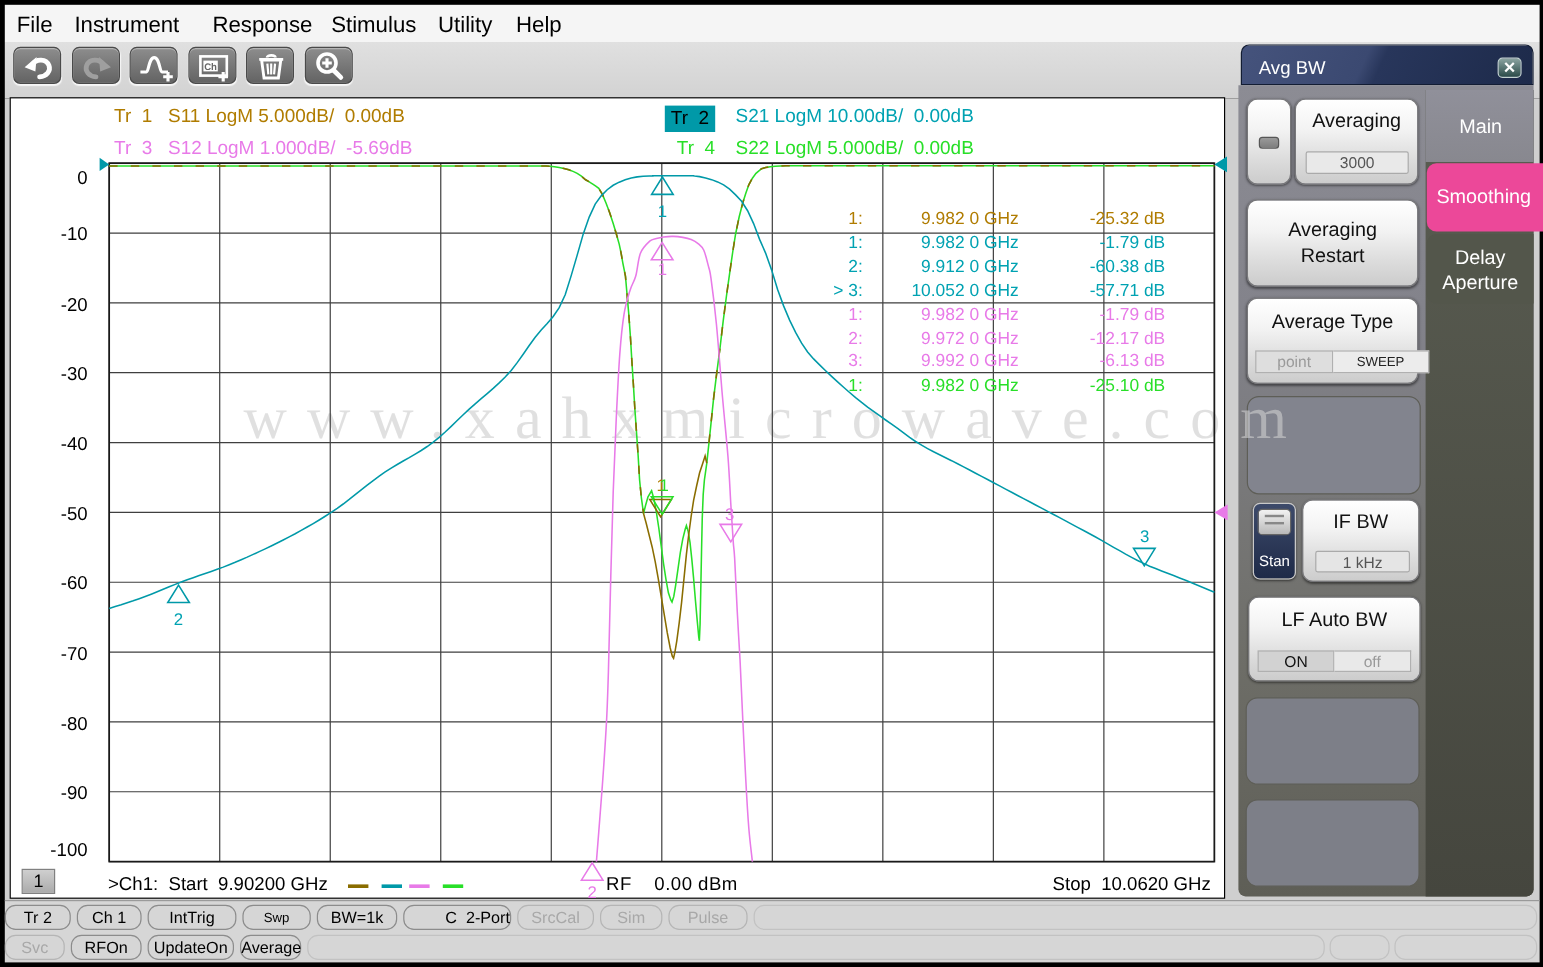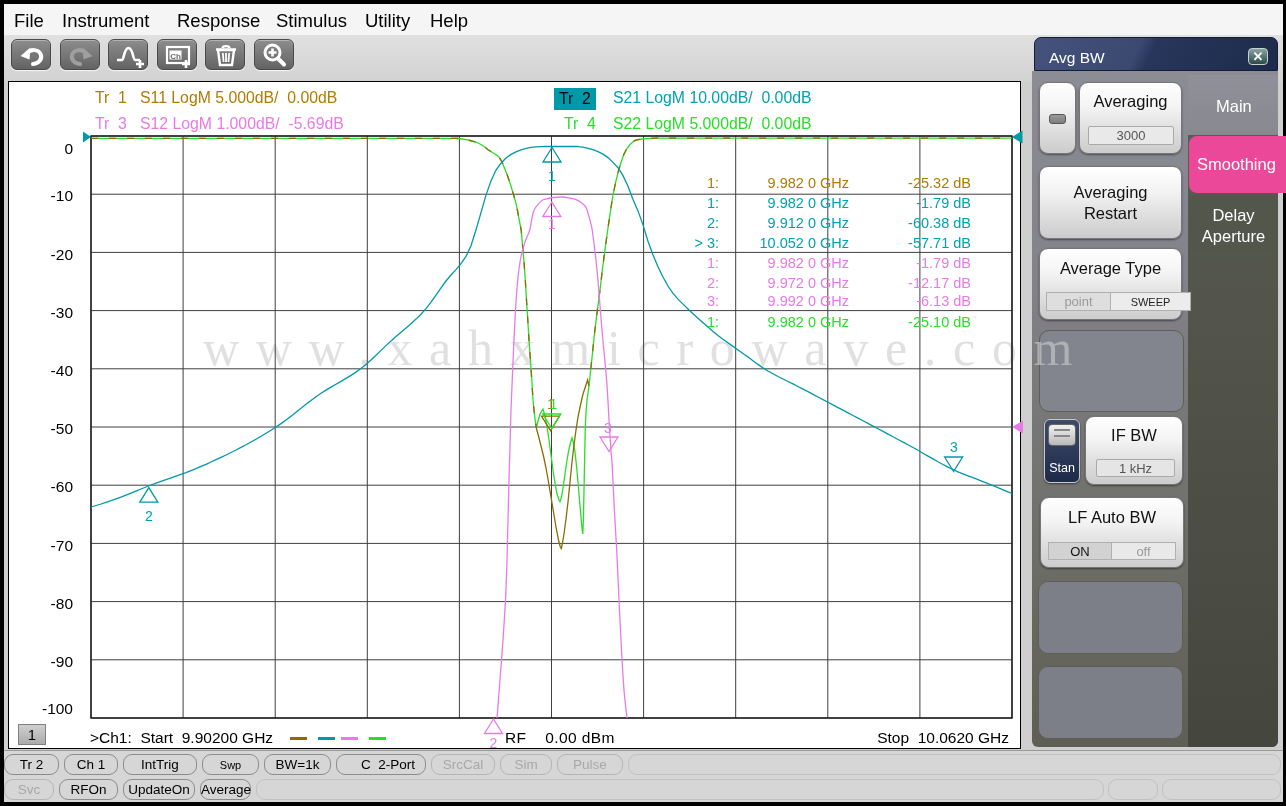--- a/index.html
+++ b/index.html
@@ -132,21 +132,21 @@
 <div style="position:absolute;left:369px;top:737px;width:17px;height:2.5px;background:#28df28;"></div>
 <div style="position:absolute;left:505px;top:729px;font-size:15.5px;color:#000;letter-spacing:0.4px;">RF&nbsp;&nbsp;&nbsp; 0.00 dBm</div>
 <div style="position:absolute;right:277px;top:729px;font-size:15.5px;color:#000;">Stop&nbsp; 10.0620 GHz</div>
 
 <div style="position:absolute;left:4px;top:750px;width:1279px;height:52px;background:#d6d6d6;border-top:1px solid #9a9a9a;">
 <div style="position:absolute;left:0px;top:3px;width:55px;height:21px;border-radius:9px;border:1px solid #8c8c8c;color:#000;font-size:13.5px;text-align:center;line-height:20px;">Tr 2</div>
 <div style="position:absolute;left:60px;top:3px;width:54px;height:21px;border-radius:9px;border:1px solid #8c8c8c;color:#000;font-size:13.5px;text-align:center;line-height:20px;">Ch 1</div>
 <div style="position:absolute;left:119px;top:3px;width:74px;height:21px;border-radius:9px;border:1px solid #8c8c8c;color:#000;font-size:13.5px;text-align:center;line-height:20px;">IntTrig</div>
 <div style="position:absolute;left:198px;top:3px;width:57px;height:21px;border-radius:9px;border:1px solid #8c8c8c;color:#000;font-size:11px;text-align:center;line-height:20px;">Swp</div>
 <div style="position:absolute;left:260px;top:3px;width:67px;height:21px;border-radius:9px;border:1px solid #8c8c8c;color:#000;font-size:13.5px;text-align:center;line-height:20px;">BW=1k</div>
-<div style="position:absolute;left:332px;top:3px;width:90px;height:21px;border-radius:9px;border:1px solid #8c8c8c;color:#000;font-size:13.5px;text-align:left;line-height:20px;padding-left:24px;">C&nbsp; 2-Port</div>
+<div style="position:absolute;left:332px;top:3px;width:90px;height:21px;border-radius:9px;border:1px solid #8c8c8c;color:#000;font-size:13.5px;text-align:right;line-height:20px;padding-left:24px;">C&nbsp; 2-Port</div>
 <div style="position:absolute;left:427px;top:3px;width:64px;height:21px;border-radius:9px;border:1px solid #b5b5b5;color:#a8a8a8;font-size:13.5px;text-align:center;line-height:20px;">SrcCal</div>
 <div style="position:absolute;left:496px;top:3px;width:52px;height:21px;border-radius:9px;border:1px solid #b5b5b5;color:#a8a8a8;font-size:13.5px;text-align:center;line-height:20px;">Sim</div>
 <div style="position:absolute;left:553px;top:3px;width:66px;height:21px;border-radius:9px;border:1px solid #b5b5b5;color:#a8a8a8;font-size:13.5px;text-align:center;line-height:20px;">Pulse</div>
 <div style="position:absolute;left:624px;top:3px;width:653px;height:21px;border-radius:9px;border:1px solid #c2c2c2;"></div>
 <div style="position:absolute;left:0px;top:28px;width:50px;height:21px;border-radius:9px;border:1px solid #b5b5b5;color:#a8a8a8;font-size:13.5px;text-align:center;line-height:20px;">Svc</div>
 <div style="position:absolute;left:55px;top:28px;width:59px;height:21px;border-radius:9px;border:1px solid #8c8c8c;color:#000;font-size:13.5px;text-align:center;line-height:20px;">RFOn</div>
 <div style="position:absolute;left:119px;top:28px;width:72px;height:21px;border-radius:9px;border:1px solid #8c8c8c;color:#000;font-size:13.5px;text-align:center;line-height:20px;">UpdateOn</div>
 <div style="position:absolute;left:196px;top:28px;width:51px;height:21px;border-radius:9px;border:1px solid #8c8c8c;color:#000;font-size:13.5px;text-align:center;line-height:20px;">Average</div>
 <div style="position:absolute;left:252px;top:28px;width:848px;height:21px;border-radius:9px;border:1px solid #c2c2c2;"></div>
 <div style="position:absolute;left:1104px;top:28px;width:50px;height:21px;border-radius:9px;border:1px solid #c2c2c2;"></div>

